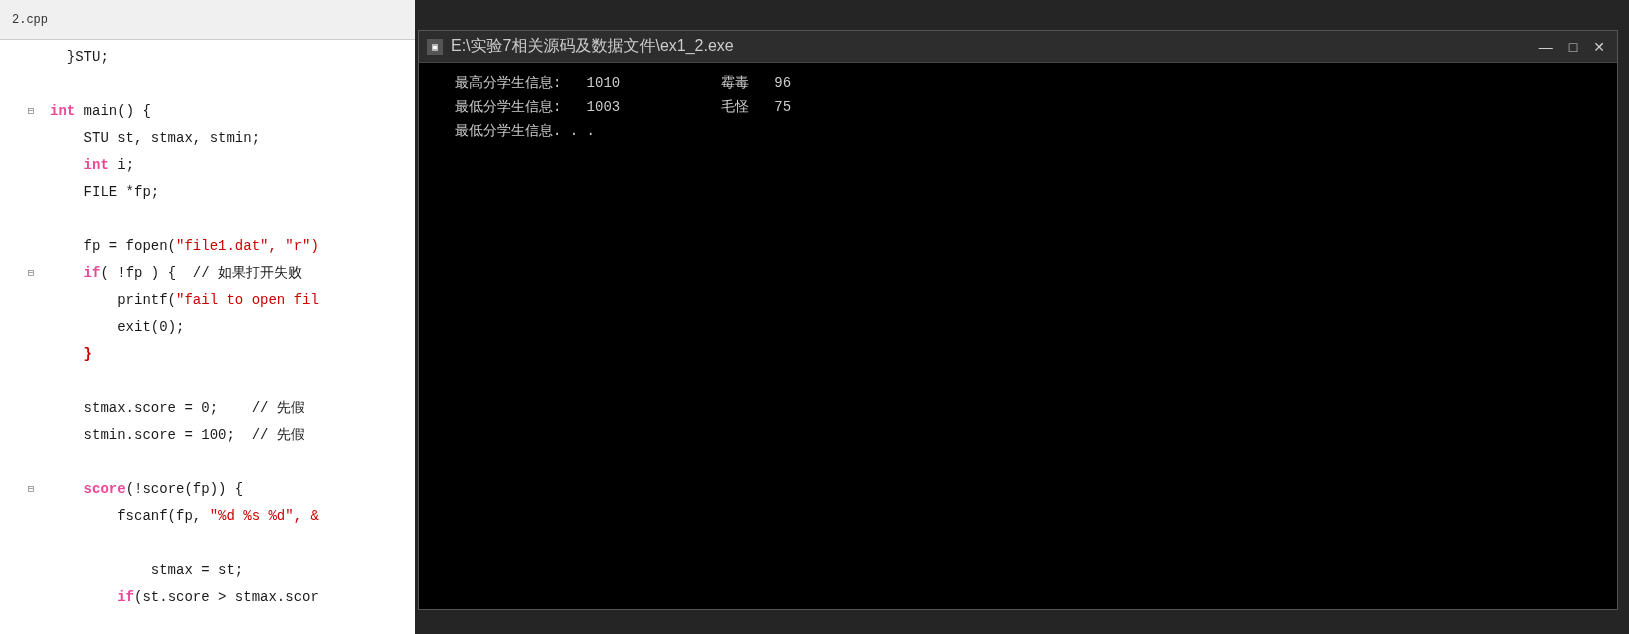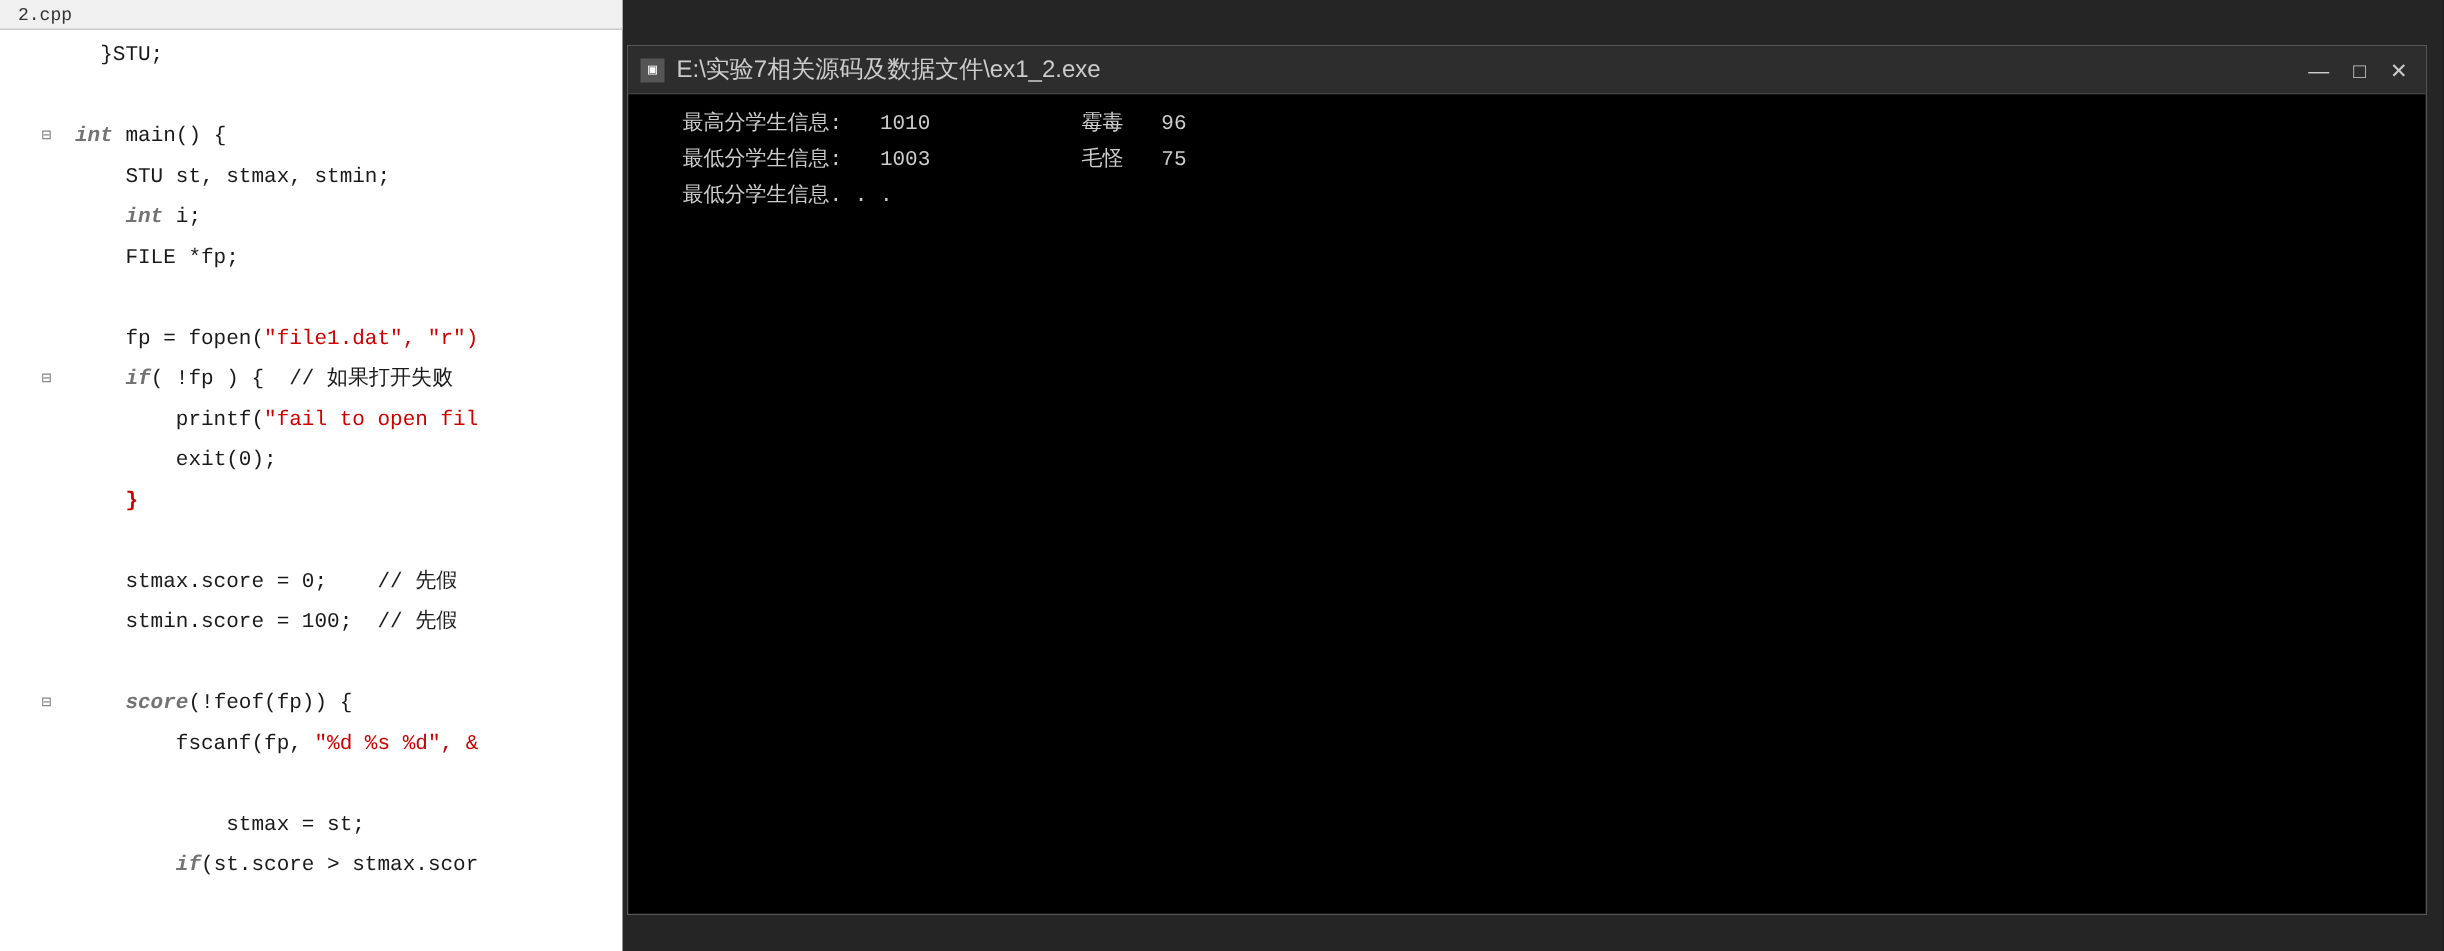--- a/index.html
+++ b/index.html
@@ -18,21 +18,21 @@
       position: absolute;
       left: 0;
       top: 0;
       width: 415px;
       height: 634px;
       background: #ffffff;
       overflow: hidden;
     }
 
     .tab-bar {
-      height: 20px;
+      height: 40px;
       background: #f0f0f0;
       border-bottom: 1px solid #ccc;
       display: flex;
       align-items: center;
       padding-left: 4px;
     }
 
     .tab-label {
       font-size: 12px;
       color: #333;
@@ -66,21 +66,21 @@
       justify-content: center;
     }
 
     .line-content {
       flex: 1;
       white-space: pre;
       padding-left: 4px;
     }
 
     
-    .kw-blue { color: #737373; font-weight: bold; font-style: italic; }
+    .kw-blue { color: #ec4899; font-weight: bold; }
     .kw-red { color: #cc0000; font-weight: bold; }
     .comment { color: #0078d7; font-style: normal; }
     .string { color: #cc0000; }
     .normal { color: #1a1a1a; }
 
     
     .console-window {
       position: absolute;
       left: 418px;
       top: 30px;
@@ -231,21 +231,21 @@
       <div class="code-line">
         <span class="gutter"></span>
         <span class="line-content"><span class="normal">    stmin.score = 100;  // 先假</span></span>
       </div>
       <div class="code-line">
         <span class="gutter"></span>
         <span class="line-content">&nbsp;</span>
       </div>
       <div class="code-line">
         <span class="gutter" style="color: rgb(136, 136, 136); font-size: 11px;">⊟</span>
-        <span class="line-content"><span class="normal">    </span><span class="kw-blue">score</span><span class="normal">(!feof(fp)) {</span></span>
+        <span class="line-content"><span class="normal">    </span><span class="kw-blue">score</span><span class="normal">(!score(fp)) {</span></span>
       </div>
       <div class="code-line">
         <span class="gutter"></span>
         <span class="line-content"><span class="normal">        fscanf(fp, </span><span class="string">"%d %s %d", &amp;</span></span>
       </div>
       <div class="code-line">
         <span class="gutter"></span>
         <span class="line-content">&nbsp;</span>
       </div>
       <div class="code-line">

